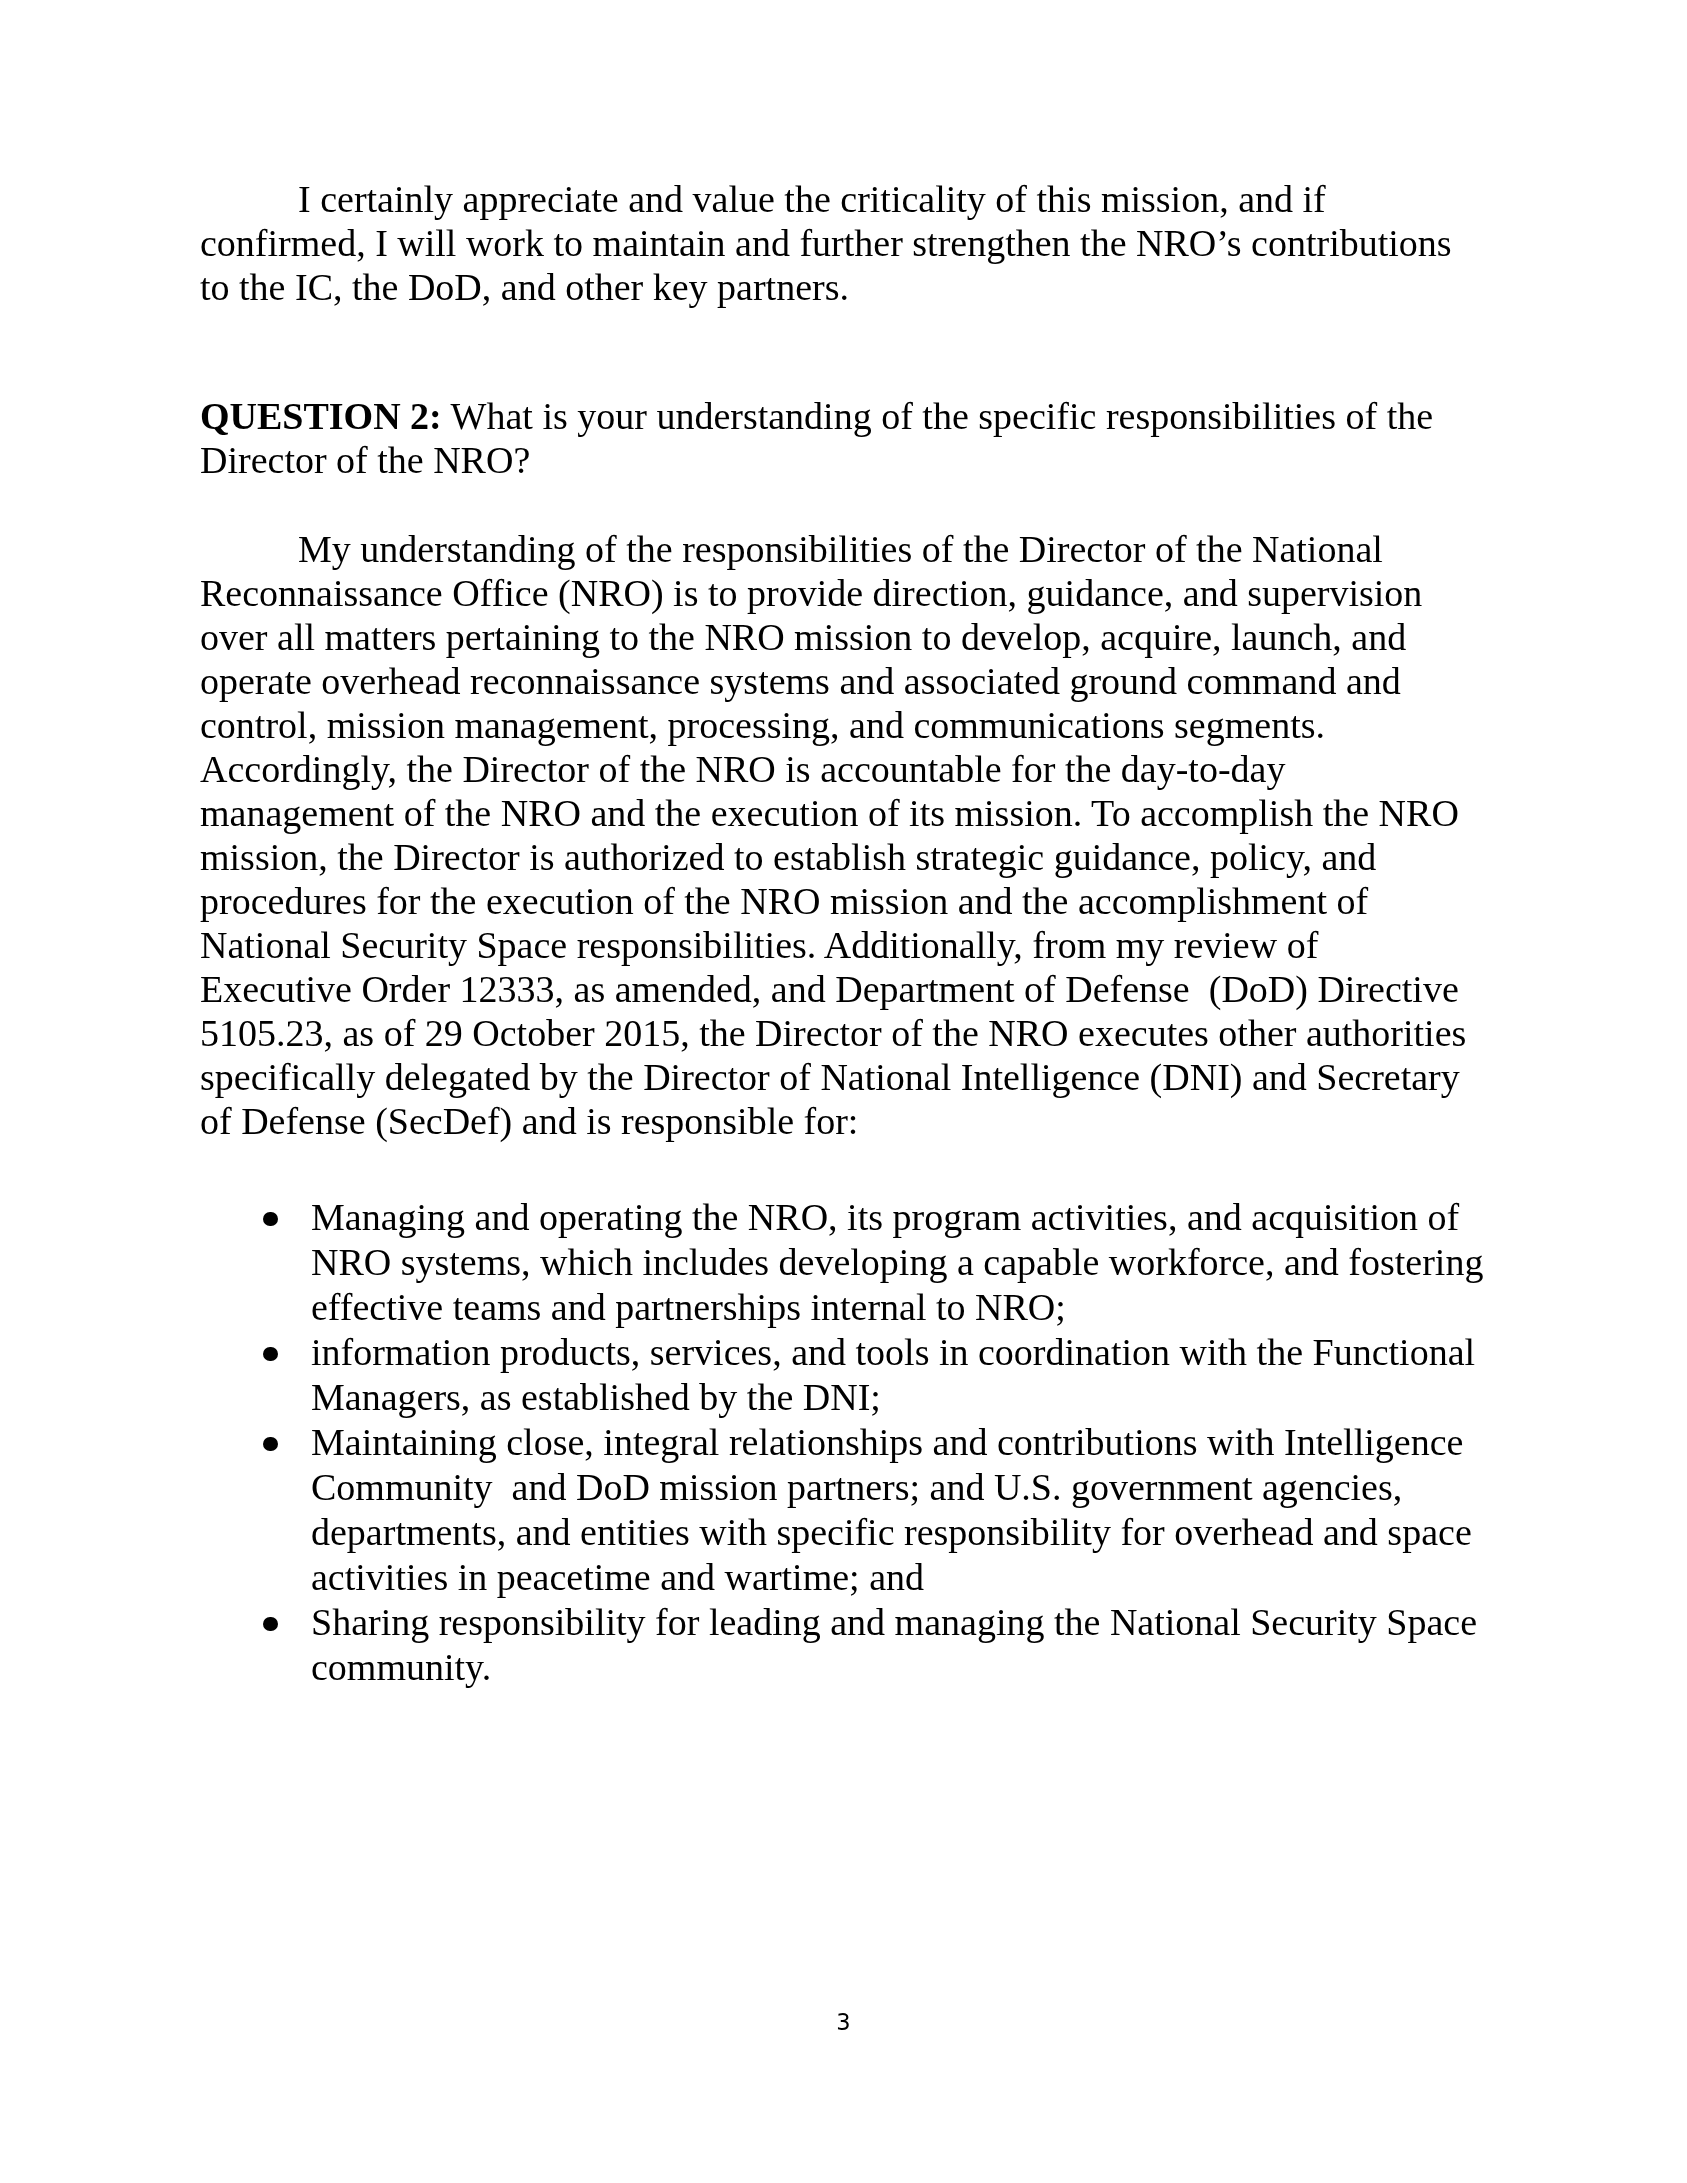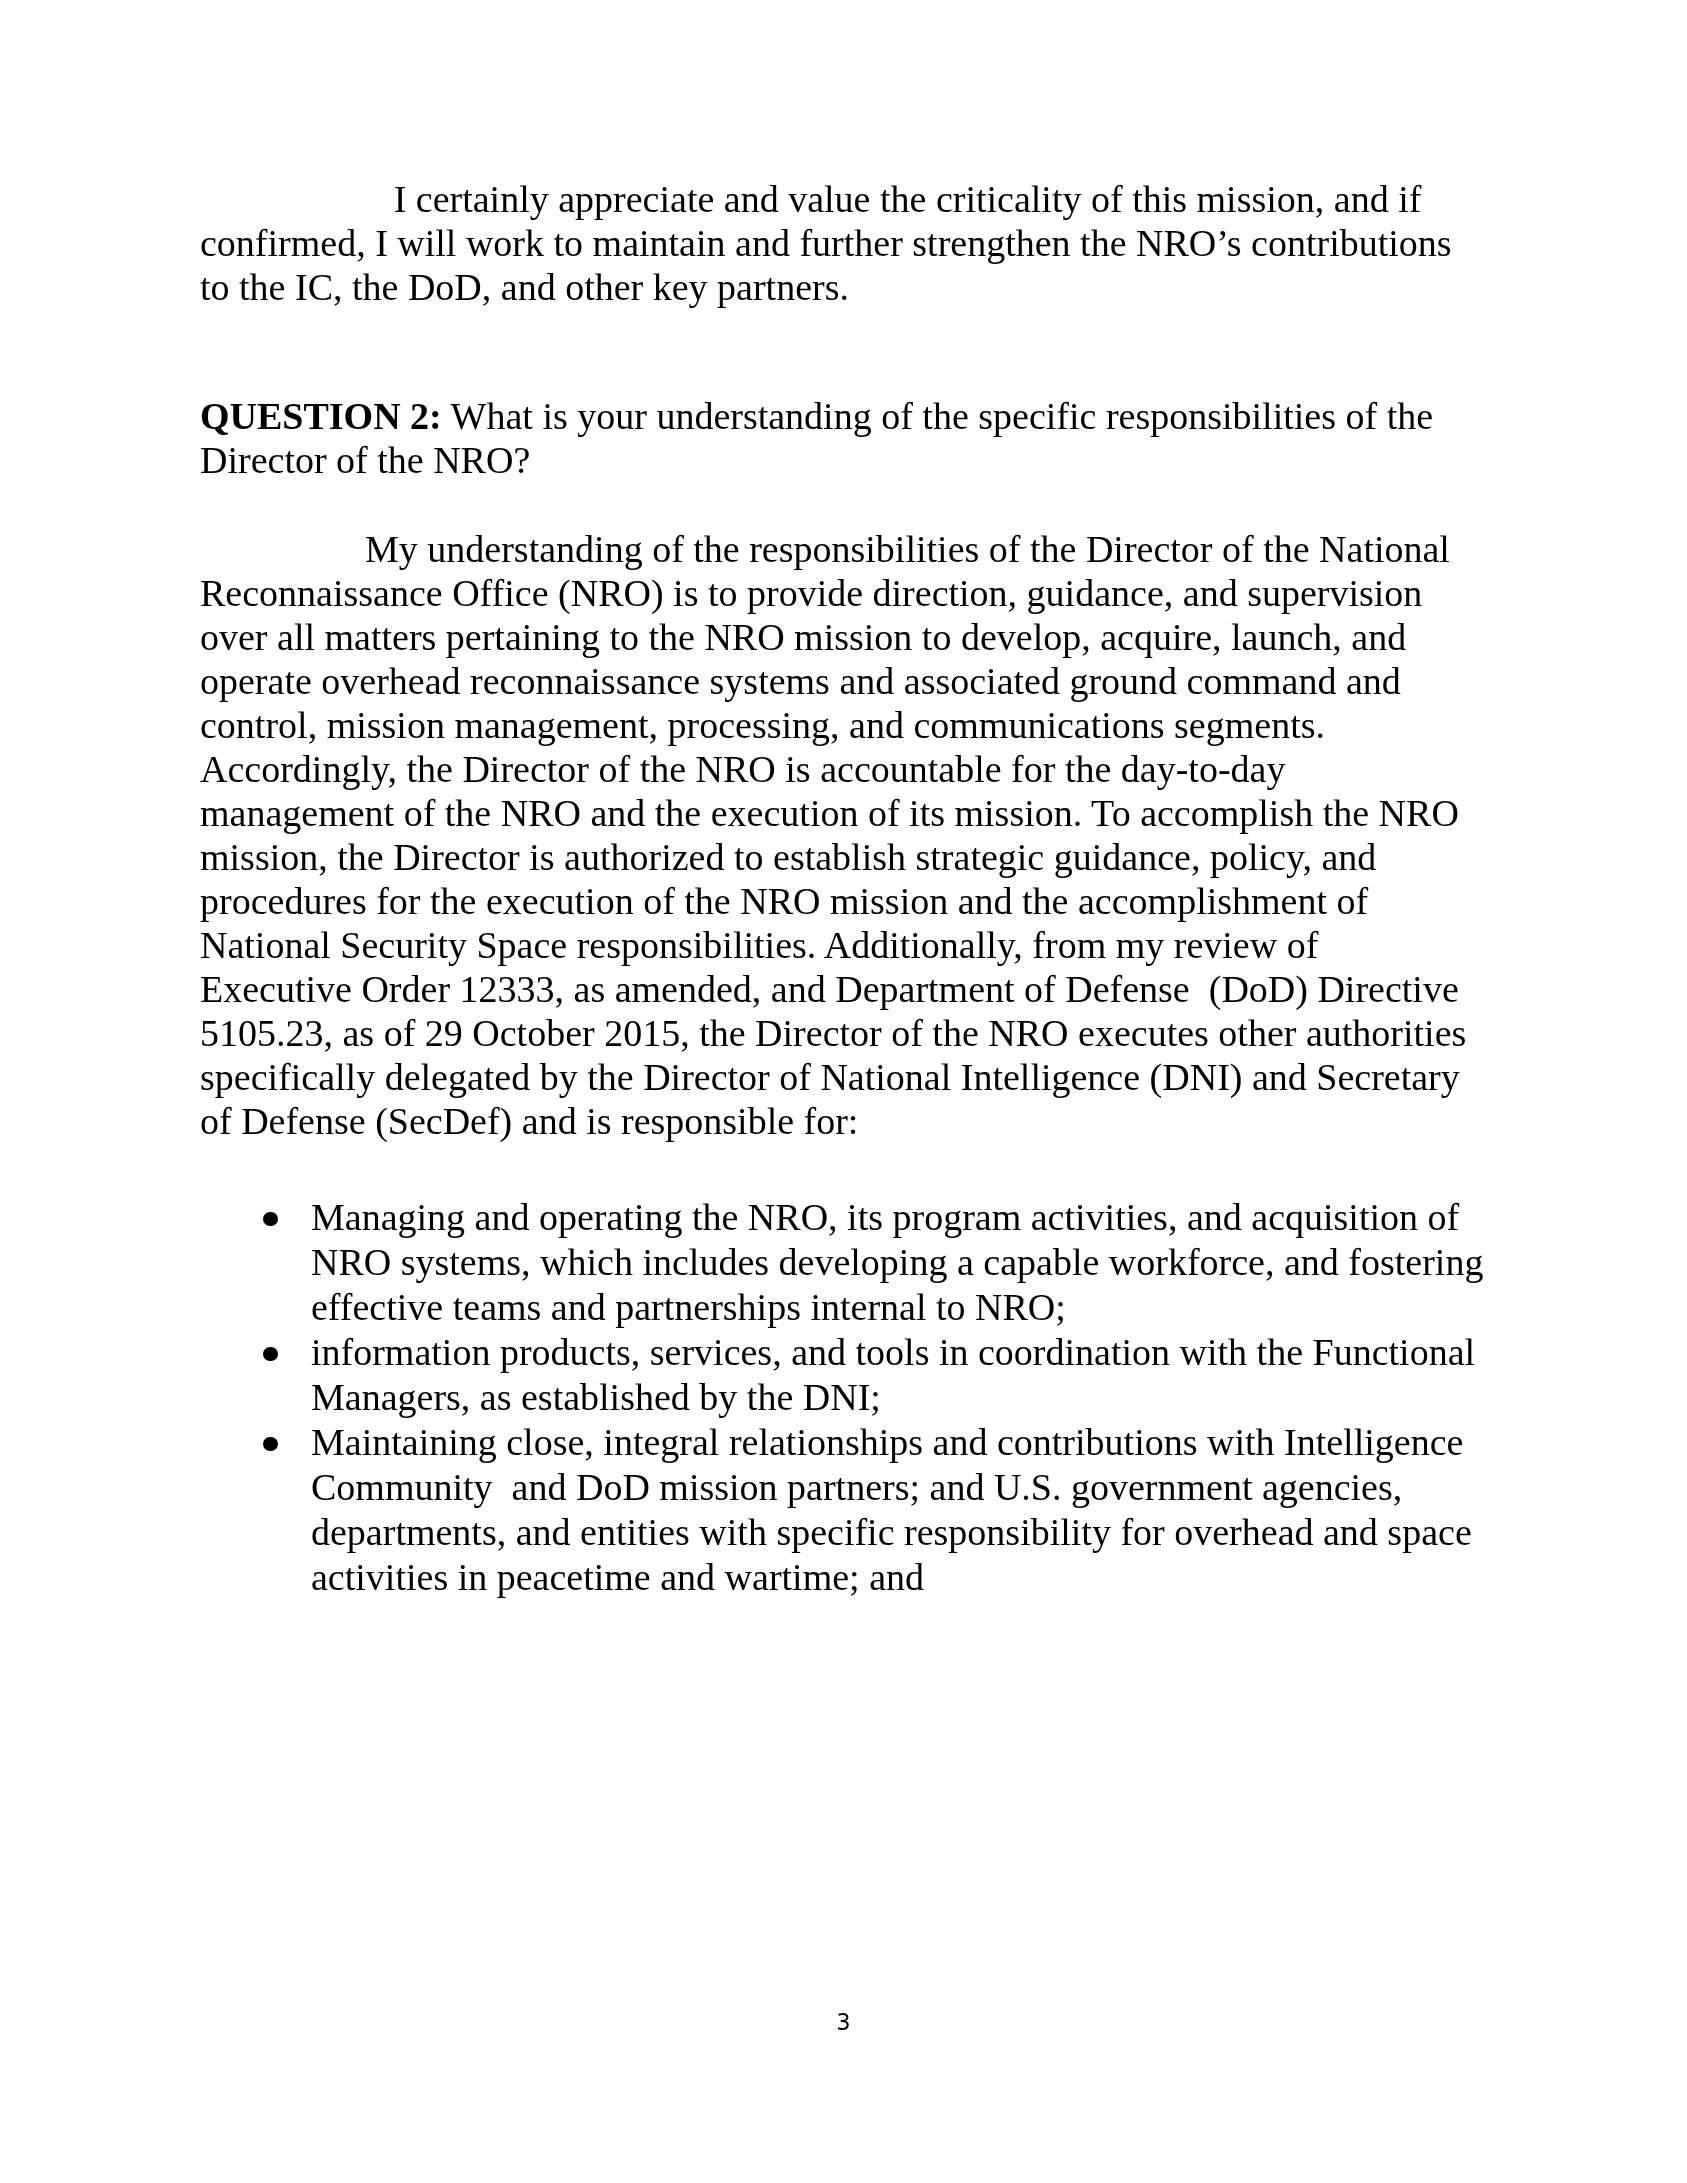--- a/index.html
+++ b/index.html
@@ -30,21 +30,20 @@
     font-size: 38px;
     line-height: 44px;
   }
   .line {
     display: block;
     white-space: pre;
     height: 44px;
   }
   .indent {
     padding-left: 98px;
-    text-align: center;
   }
   .bold {
     font-weight: bold;
   }
   #intro-block { top: 177px; }
   #question-block { top: 394px; }
   #answer-block { top: 527px; line-height: 44px; }
   #answer-block .line { height: 44px; }
   #list-block {
     top: 1195px;
@@ -121,17 +120,22 @@
       <span class="line">information products, services, and tools in coordination with the Functional</span>
       <span class="line">Managers, as established by the DNI;</span>
     </div>
     <div class="bullet-item">
       <span class="bullet"></span>
       <span class="line">Maintaining close, integral relationships and contributions with Intelligence</span>
       <span class="line">Community  and DoD mission partners; and U.S. government agencies,</span>
       <span class="line">departments, and entities with specific responsibility for overhead and space</span>
       <span class="line">activities in peacetime and wartime; and</span>
     </div>
+    <div class="bullet-item">
+      <span class="bullet"></span>
+      <span class="line">Sharing responsibility for leading and managing the National Security Space</span>
+      <span class="line">community.</span>
+    </div>
   </div>
 
   <div class="page-number">3</div>
 </div>
 
 
 </body></html>

